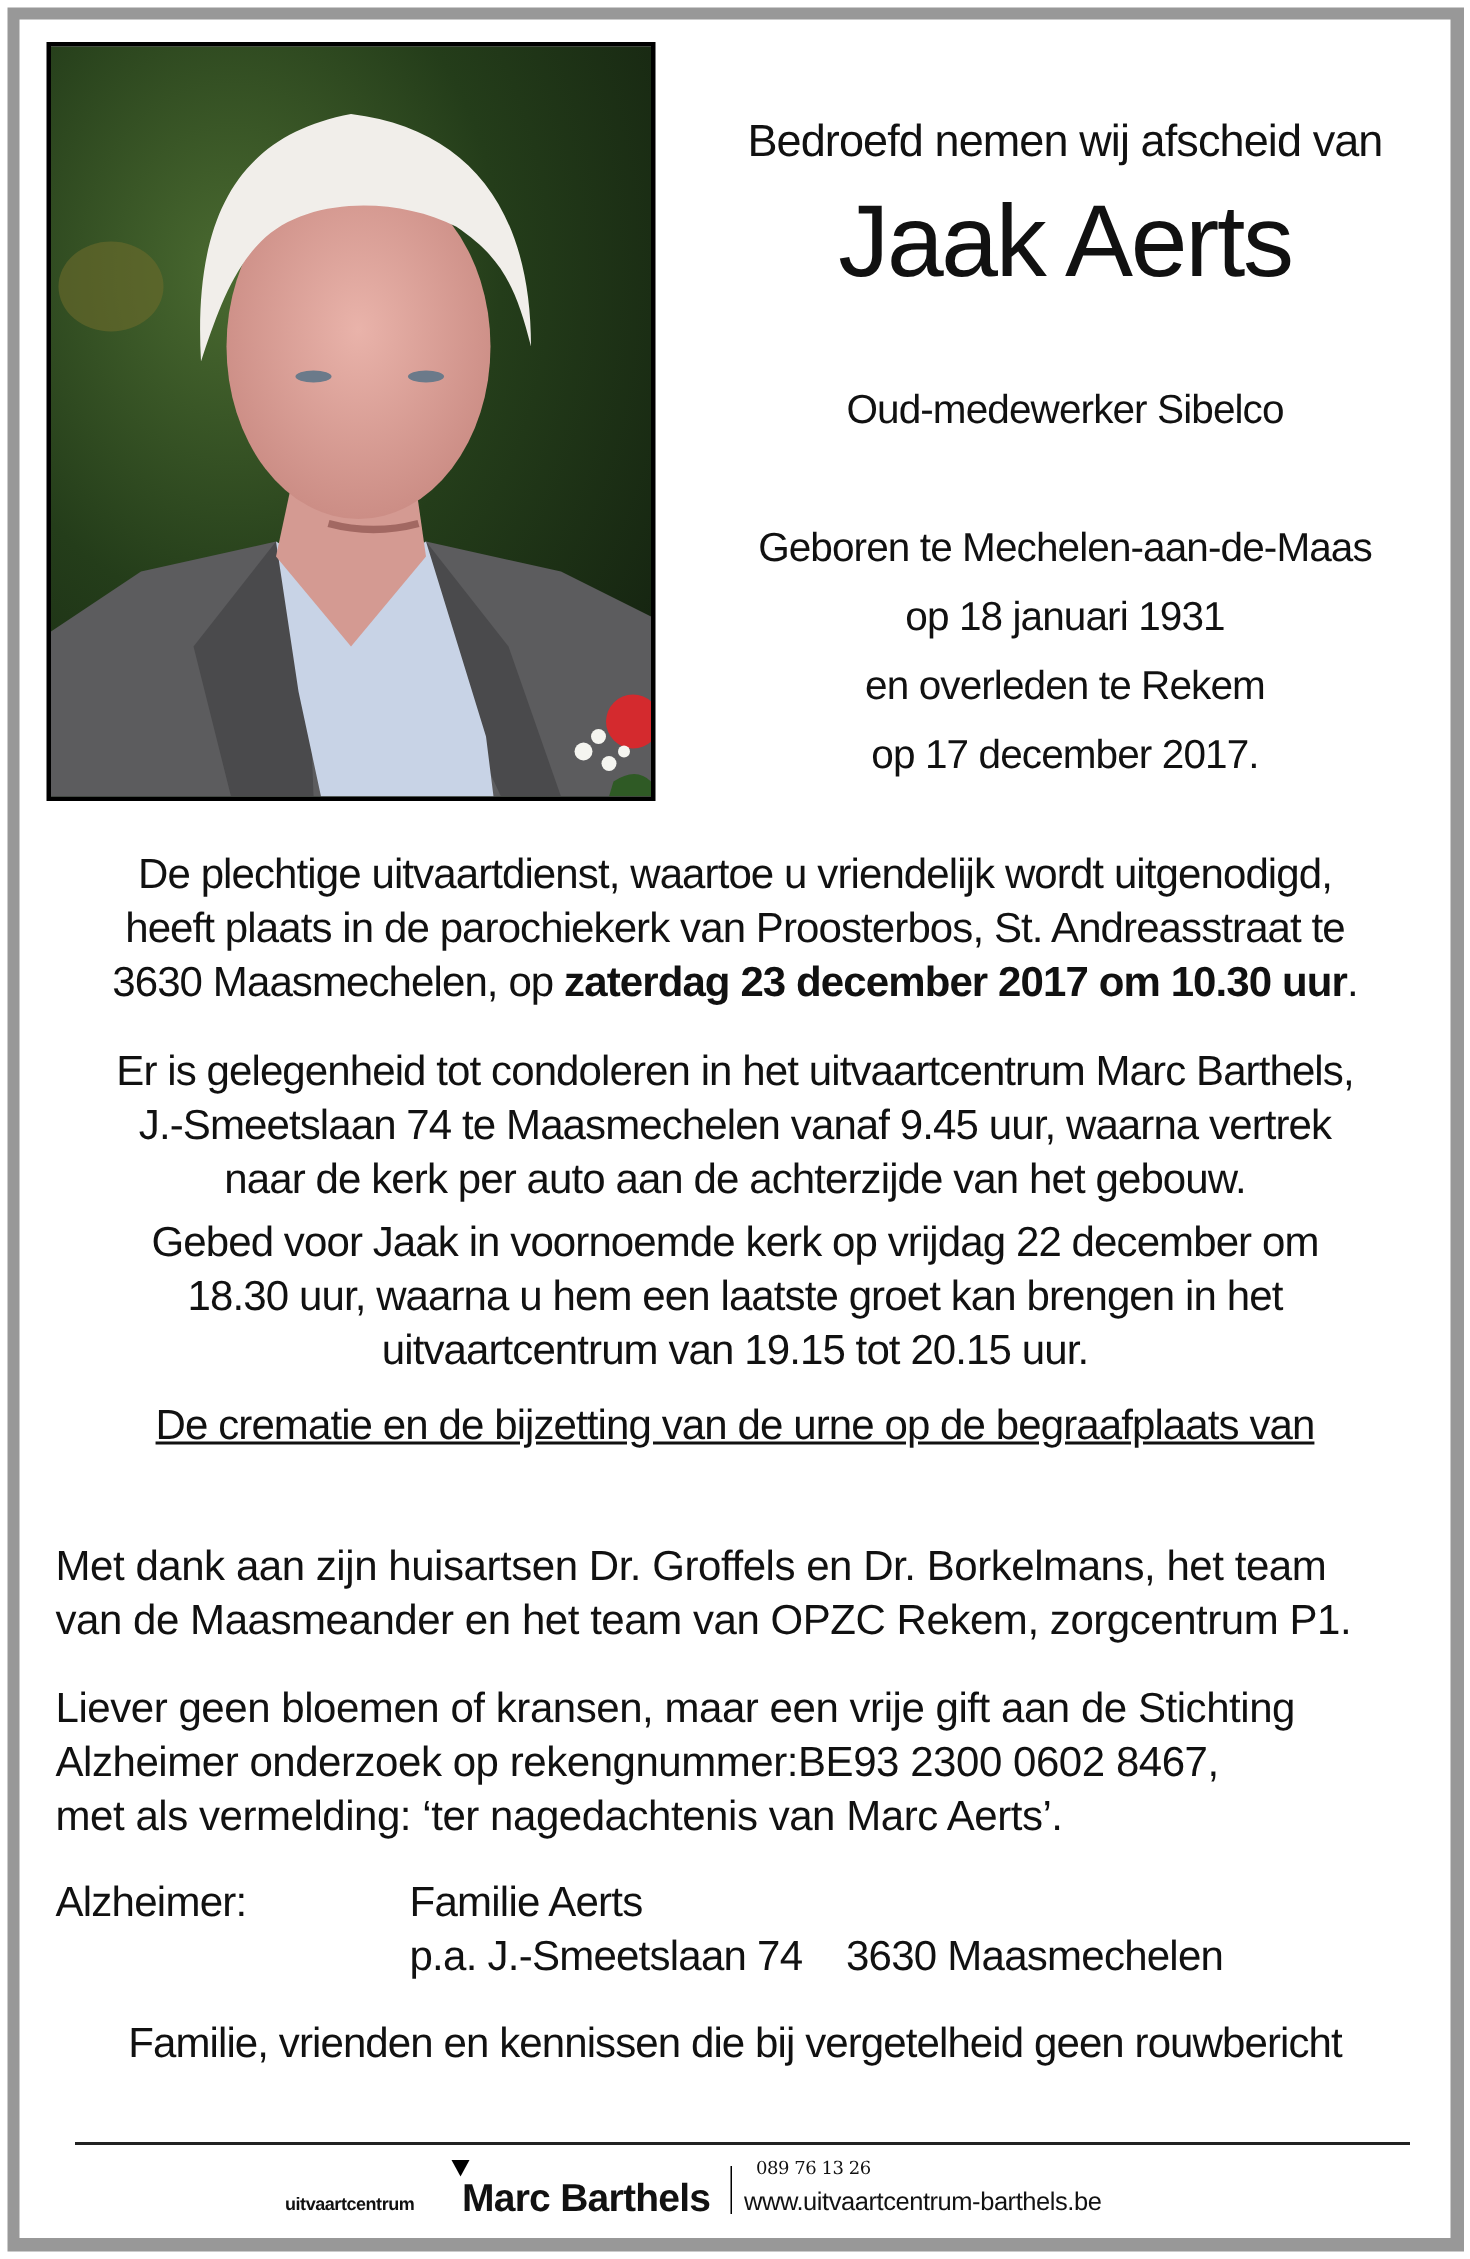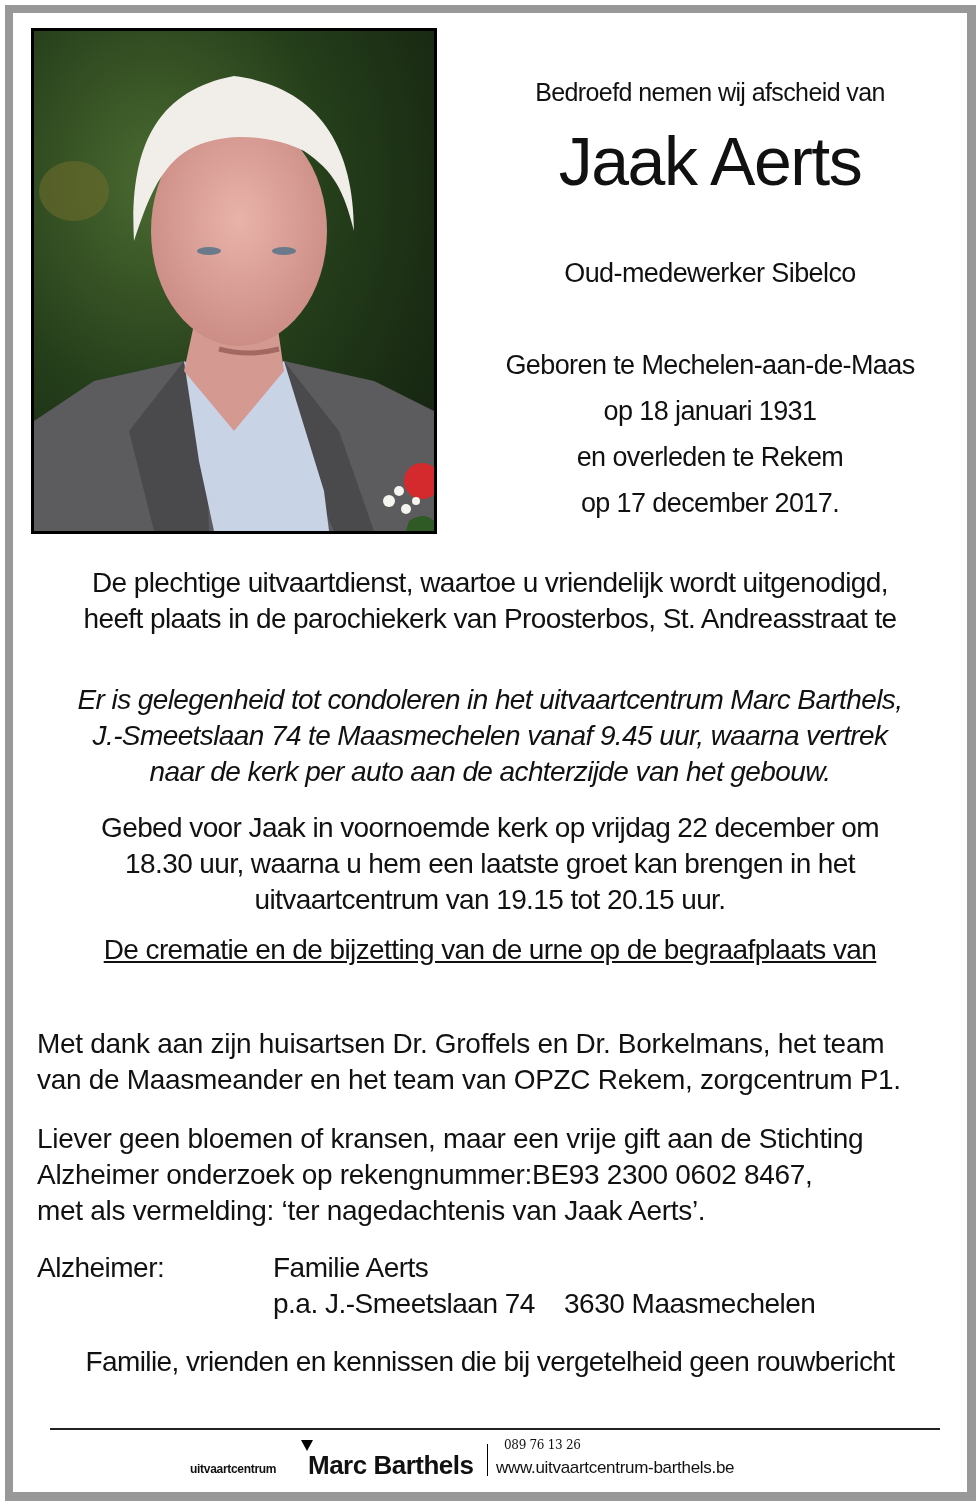--- a/index.html
+++ b/index.html
@@ -5,28 +5,28 @@
   html, body { margin: 0; padding: 0; background: #ffffff; }
   body { width: 980px; height: 1506px; position: relative; overflow: hidden;
          font-family: "Liberation Sans", "DejaVu Sans", sans-serif; color: #111; }
   .frame { position: absolute; left: 5px; top: 5px; width: 954px; height: 1479px;
            border: 8px solid #989898; border-right-width: 9px; border-bottom-width: 9px; background: #fff; }
   .photo { position: absolute; left: 31px; top: 28px; width: 400px; height: 500px;
            border: 3px solid #000; overflow: hidden;
            background: radial-gradient(ellipse at 30% 20%, #3d5a2a 0%, #25401c 35%, #1b2e14 70%, #14220f 100%); }
   .photo svg { display:block; }
   .intro { position: absolute; left: 460px; width: 500px; text-align: center; letter-spacing: -0.6px; }
-  .t-bedroefd { top: 78px; font-size: 25px; }
+  .t-bedroefd { top: 78px; font-size: 30px; }
   .t-name { top: 122px; font-size: 68px; letter-spacing: -1.5px; }
   .t-role { top: 258px; font-size: 27px; }
   .t-birth { top: 342px; font-size: 27px; line-height: 46px; }
   .body { position: absolute; left: 30px; width: 920px; font-size: 28px; line-height: 36px; letter-spacing: -0.6px; }
   .center { text-align: center; }
   .p1 { top: 565px; }
-  .p2 { top: 682px; font-style: italic; }
+  .p2 { top: 696px; }
   .p3 { top: 810px; }
   .p4 { top: 932px; text-decoration: underline; }
   .p5 { top: 1026px; left: 37px; }
   .p6 { top: 1121px; left: 37px; }
   .p5, .p6 { letter-spacing: -0.3px; }
   .addr { position: absolute; top: 1250px; left: 37px; font-size: 28px; line-height: 36px; letter-spacing: -0.5px; }
   .addr .lbl { position: absolute; left: 0; top: 0; white-space: nowrap; }
   .addr .val { position: absolute; left: 236px; top: 0; white-space: nowrap; }
   .p7 { top: 1344px; }
   b { font-weight: bold; }
@@ -93,20 +93,21 @@
 <div class="intro t-birth">
   <div>Geboren te Mechelen-aan-de-Maas</div>
   <div>op 18 januari 1931</div>
   <div>en overleden te Rekem</div>
   <div>op 17 december 2017.</div>
 </div>
 
 <div class="body center p1">
   <div>De plechtige uitvaartdienst, waartoe u vriendelijk wordt uitgenodigd,</div>
   <div>heeft plaats in de parochiekerk van Proosterbos, St. Andreasstraat te</div>
+  <div><span>3630 Maasmechelen, op </span><b>zaterdag 23 december 2017 om 10.30 uur</b><span>.</span></div>
 </div>
 
 <div class="body center p2">
   <div>Er is gelegenheid tot condoleren in het uitvaartcentrum Marc Barthels,</div>
   <div>J.-Smeetslaan 74 te Maasmechelen vanaf 9.45 uur, waarna vertrek</div>
   <div>naar de kerk per auto aan de achterzijde van het gebouw.</div>
 </div>
 
 <div class="body center p3">
   <div>Gebed voor Jaak in voornoemde kerk op vrijdag 22 december om</div>
@@ -119,21 +120,21 @@
 </div>
 
 <div class="body p5">
   <div>Met dank aan zijn huisartsen Dr. Groffels en Dr. Borkelmans, het team</div>
   <div>van de Maasmeander en het team van OPZC Rekem, zorgcentrum P1.</div>
 </div>
 
 <div class="body p6">
   <div>Liever geen bloemen of kransen, maar een vrije gift aan de Stichting</div>
   <div>Alzheimer onderzoek op rekengnummer:BE93 2300 0602 8467,</div>
-  <div>met als vermelding: ‘ter nagedachtenis van Jaak Aerts’.</div>
+  <div>met als vermelding: ‘ter nagedachtenis van Marc Aerts’.</div>
 </div>
 
 <div class="addr">
   <div class="lbl">Alzheimer:</div>
   <div class="val">
     <div>Familie Aerts</div>
     <div style="white-space:pre">p.a. J.-Smeetslaan 74    3630 Maasmechelen</div>
   </div>
 </div>
 

